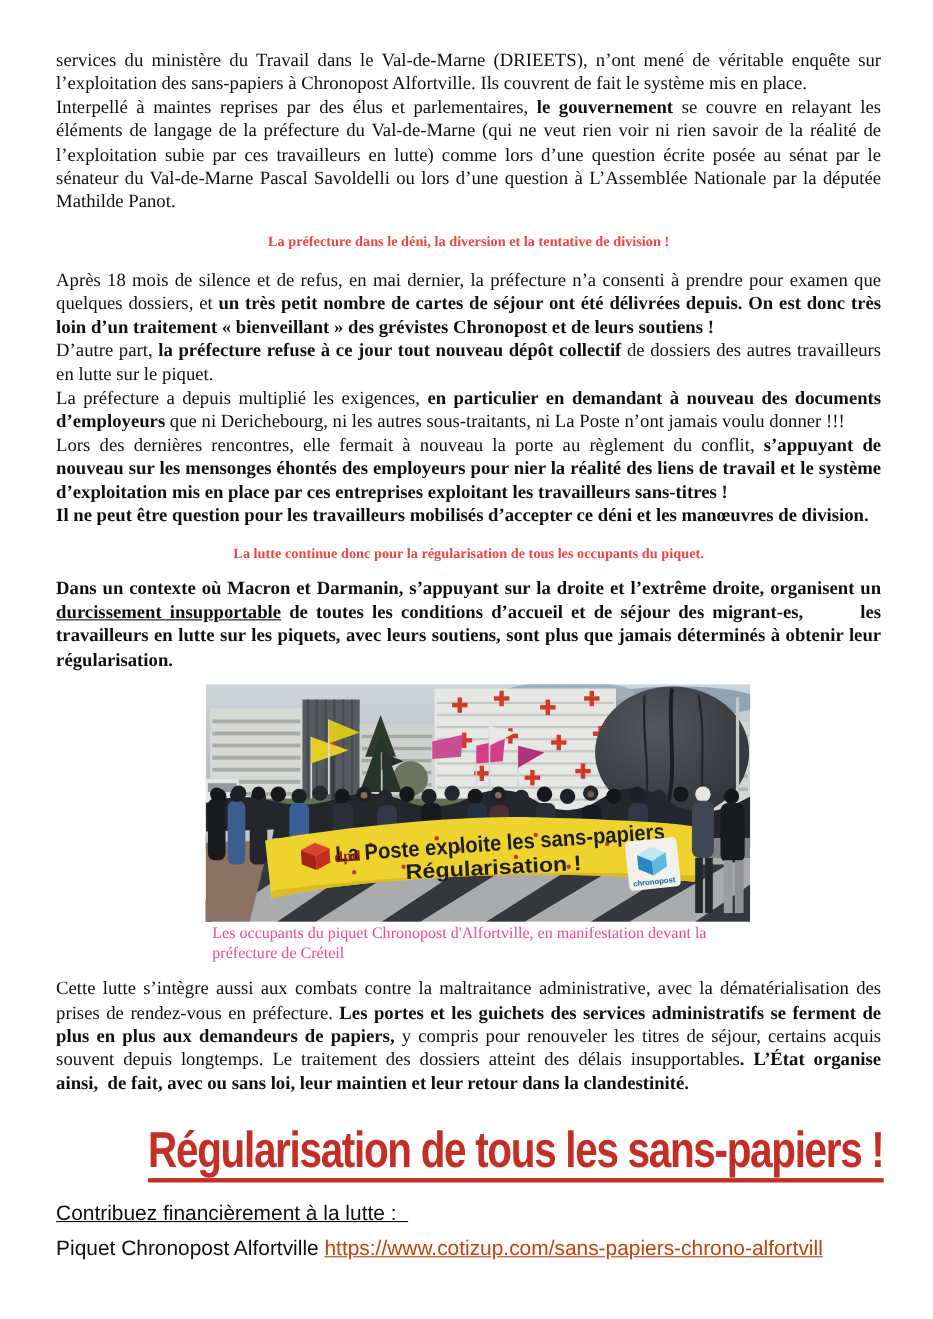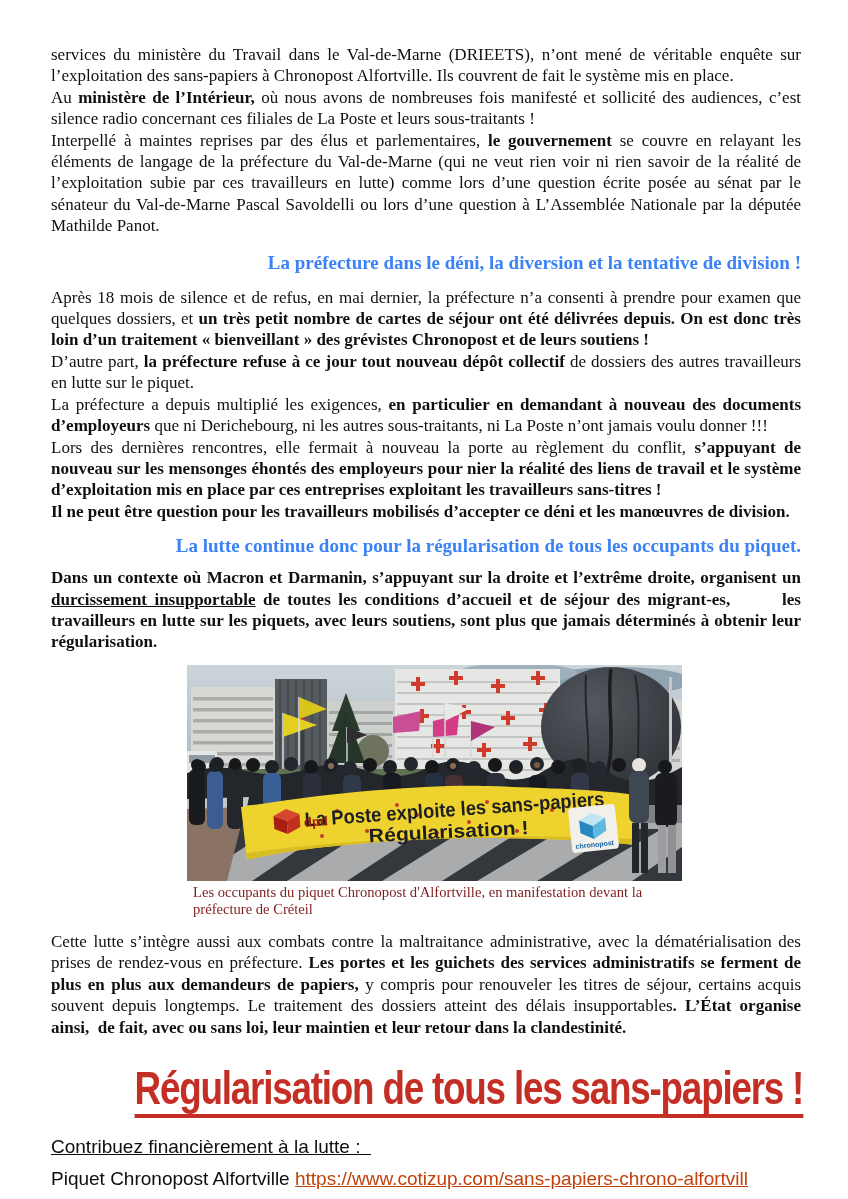--- a/index.html
+++ b/index.html
@@ -5,28 +5,28 @@
   html,body{margin:0;padding:0;background:#ffffff;}
   .page{
     position:relative;width:848px;height:1199px;background:#ffffff;overflow:hidden;
     font-family:"Liberation Serif", serif;color:#101012;
   }
   .content{position:absolute;left:51px;top:44px;width:750px;}
   p.para{margin:0;font-size:17px;line-height:21.4px;text-align:justify;}
   .b{font-weight:bold;}
   .u{text-decoration:underline;}
   h2.sec{
-    font-family:"Liberation Serif", serif;font-weight:bold;font-size:19px;line-height:23px;
-    text-align:right;margin:14px 0 13px 0;color:#3b82f6;
+    font-family:"Liberation Serif", serif;font-weight:bold;font-size:13px;line-height:23px;
+    text-align:center;margin:14px 0 13px 0;color:#ef4444;
   }
   h2.sec2{margin:12px 0 10px 0;}
   figure.photo-block{margin:12px 0 0 136px;padding:0;width:495px;}
   .photo-frame{display:block;width:495px;height:216px;}
   figcaption.caption{
-    font-size:14.6px;line-height:17.6px;margin:3px 0 0 6px;width:474px;text-align:left;color:#7f1d1d;
+    font-size:14.6px;line-height:17.6px;margin:3px 0 0 6px;width:474px;text-align:left;color:#ec4899;
   }
   p.admin{margin-top:12px;}
   .bigwrap{text-align:center;margin-top:27px;}
   .big{
     display:inline-block;
     font-family:"Liberation Sans", sans-serif;font-weight:700;font-size:46px;line-height:1.04;
     letter-spacing:-1.5px;transform:scaleX(0.8);transform-origin:center;
     border-bottom:4px solid currentColor;padding-bottom:1px;white-space:nowrap;
   }
   .footer{font-family:"Liberation Sans", sans-serif;font-size:19px;margin-top:18px;color:#0e0e10;}
@@ -37,21 +37,20 @@
   svg text{font-family:"Liberation Sans", sans-serif;}
 </style>
 </head>
 <body>
 
 <div class="page">
   <div class="content">
 
     <p class="para"><span>services du ministère du Travail dans le Val-de-Marne (DRIEETS), n’ont mené de véritable enquête sur l’exploitation des sans-papiers à Chronopost Alfortville. Ils couvrent de fait le système mis en place.</span></p>
 
-    <p class="para"><span>Au </span><span class="b">ministère de l’Intérieur,</span><span> où nous avons de nombreuses fois manifesté et sollicité des audiences, c’est silence radio concernant ces filiales de La Poste et leurs sous-traitants !</span></p>
 
     <p class="para"><span>Interpellé à maintes reprises par des élus et parlementaires, </span><span class="b">le gouvernement</span><span> se couvre en relayant les éléments de langage de la préfecture du Val-de-Marne (qui ne veut rien voir ni rien savoir de la réalité de l’exploitation subie par ces travailleurs en lutte) comme lors d’une question écrite posée au sénat par le sénateur du Val-de-Marne Pascal Savoldelli ou lors d’une question à L’Assemblée Nationale par la députée Mathilde Panot.</span></p>
 
     <h2 class="sec">La préfecture dans le déni, la diversion et la tentative de division !</h2>
 
     <p class="para"><span>Après 18 mois de silence et de refus, en mai dernier, la préfecture n’a consenti à prendre pour examen que quelques dossiers, et </span><span class="b">un très petit nombre de cartes de séjour ont été délivrées depuis. On est donc très loin d’un traitement « bienveillant » des grévistes Chronopost et de leurs soutiens !</span></p>
 
     <p class="para"><span>D’autre part, </span><span class="b">la préfecture refuse à ce jour tout nouveau dépôt collectif</span><span> de dossiers des autres travailleurs en lutte sur le piquet.</span></p>
 
     <p class="para"><span>La préfecture a depuis multiplié les exigences, </span><span class="b">en particulier en demandant à nouveau des documents d’employeurs</span><span> que ni Derichebourg, ni les autres sous-traitants, ni La Poste n’ont jamais voulu donner !!!</span></p>

